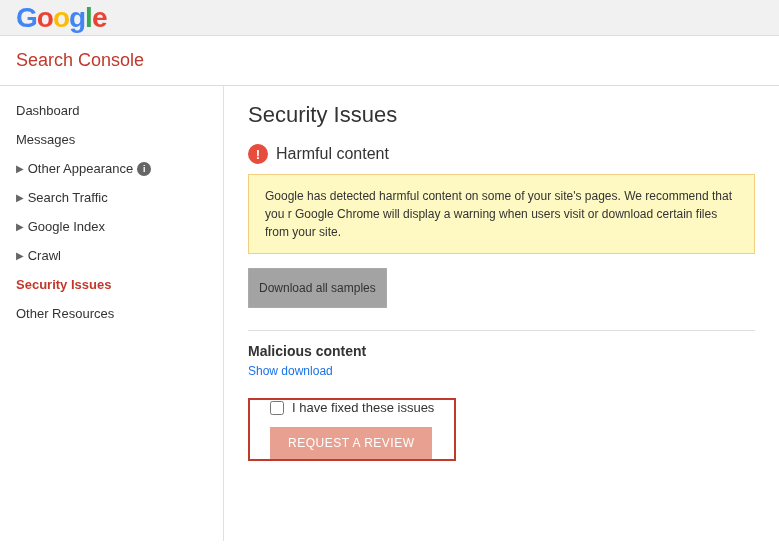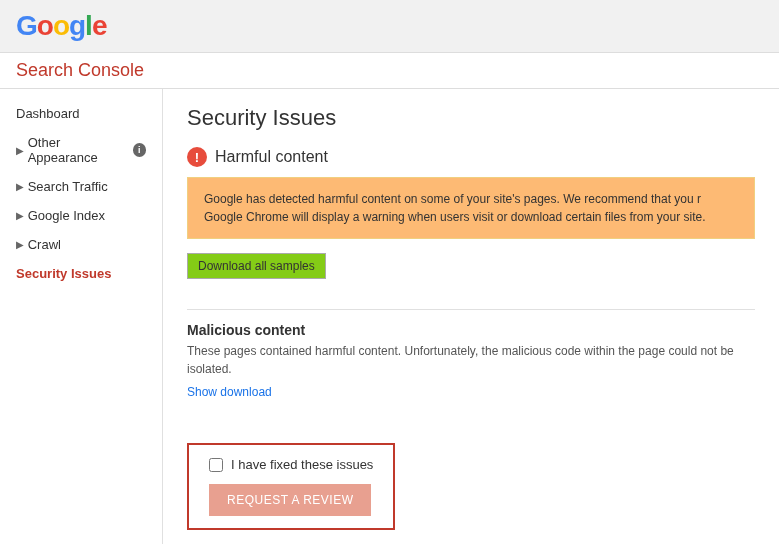--- a/index.html
+++ b/index.html
@@ -5,56 +5,56 @@
     * { box-sizing: border-box; margin: 0; padding: 0; }
     body { font-family: Arial, sans-serif; font-size: 13px; color: #333; background: #fff; width: 779px; height: 545px; overflow: hidden; }
 
     
     .top-bar {
       background: #f1f1f1;
       padding: 8px 16px;
       border-bottom: 1px solid #ddd;
       display: flex;
       align-items: center;
-      height: 53px;
+      height: 36px;
     }
 
     .google-logo {
       font-size: 28px;
       font-weight: bold;
       letter-spacing: -1px;
     }
     .g-blue { color: #4285f4; }
     .g-red { color: #ea4335; }
     .g-yellow { color: #fbbc05; }
     .g-green { color: #34a853; }
 
     
     .search-console-header {
       padding: 10px 16px;
       border-bottom: 1px solid #ddd;
-      height: 36px;
+      height: 50px;
       display: flex;
       align-items: center;
     }
     .search-console-title {
       color: #c0392b;
       font-size: 18px;
       font-weight: normal;
     }
 
     
     .main-layout {
       display: flex;
       height: calc(545px - 90px);
     }
 
     
     .sidebar {
-      width: 163px;
+      width: 224px;
       border-right: 1px solid #e0e0e0;
       padding: 10px 0;
       flex-shrink: 0;
       overflow-y: auto;
     }
 
     .sidebar-item {
       padding: 7px 16px;
       cursor: pointer;
       color: #333;
@@ -119,37 +119,37 @@
       flex-shrink: 0;
     }
     .harmful-title {
       font-size: 16px;
       color: #333;
       font-weight: normal;
       text-align: right;
     }
 
     .warning-box {
-      background: #fdba74;
+      background: #fef9c3;
       border: 1px solid #f0d080;
       padding: 12px 16px;
       margin-bottom: 14px;
       font-size: 12px;
       color: #333;
       line-height: 1.5;
     }
 
     .download-btn {
       border: 1px solid #aaa;
-      background: #84cc16;
-      padding: 5px 10px;
-      font-size: 12px;
-      cursor: pointer;
-      color: #333;
-      margin-bottom: 30px;
+      background: #a3a3a3;
+      padding: 12px 10px;
+      font-size: 12px;
+      cursor: pointer;
+      color: #333;
+      margin-bottom: 22px;
     }
 
     
     .malicious-section {
       display: flex;
       gap: 23px;
       margin-bottom: 20px;
     }
     .malicious-info {
       flex: 1;
@@ -174,23 +174,23 @@
     }
     .sample-urls-label {
       font-size: 12px;
       color: #999;
       white-space: nowrap;
     }
 
     
     .fix-issues-box {
       border: 2px solid #c0392b;
-      padding: 12px 20px;
+      padding: 0 20px;
       display: inline-block;
-      margin-top: 24px;
+      margin-top: 0;
     }
     .checkbox-row {
       display: flex;
       align-items: center;
       gap: 8px;
       margin-bottom: 12px;
     }
     .checkbox-input {
       width: 14px;
       height: 14px;
@@ -232,39 +232,45 @@
   <span class="search-console-title">Search Console</span>
 </div>
 
 <div class="main-layout">
 
   <div class="sidebar">
     <div class="sidebar-item">
       <span>Dashboard</span>
     </div>
     <div class="sidebar-item">
+      <span>Messages</span>
+    </div>
+    <div class="sidebar-item">
       <span class="arrow">▶</span>
       <span>Other Appearance</span>
       <span class="info-icon">i</span>
     </div>
     <div class="sidebar-item">
       <span class="arrow">▶</span>
       <span>Search Traffic</span>
     </div>
     <div class="sidebar-item">
       <span class="arrow">▶</span>
       <span>Google Index</span>
     </div>
     <div class="sidebar-item">
       <span class="arrow">▶</span>
       <span>Crawl</span>
     </div>
     <div class="sidebar-item active">
       <span>Security Issues</span>
     </div>
+    <div class="sidebar-item">
+      <span>Other Resources</span>
+    </div>
   </div>
 
   <div class="main-content">
     <h1 class="page-title">Security Issues</h1>
 
     
     <div class="harmful-header">
       <div class="harmful-icon">!</div>
       <span class="harmful-title">Harmful content</span>
     </div>
@@ -276,21 +282,20 @@
 
     
     <button class="download-btn">Download all samples</button>
 
     <hr class="divider-line">
 
     
     <div class="malicious-section">
       <div class="malicious-info">
         <div class="malicious-title">Malicious content</div>
-        <div class="malicious-desc">These pages contained harmful content. Unfortunately, the malicious code within the page could not be isolated.</div>
         <a class="show-details" href="#">Show download</a>
       </div>
     </div>
 
     
     <div class="fix-issues-box">
       <div class="checkbox-row">
         <input type="checkbox" class="checkbox-input" style="">
         <label class="checkbox-label">I have fixed these issues</label>
       </div>

